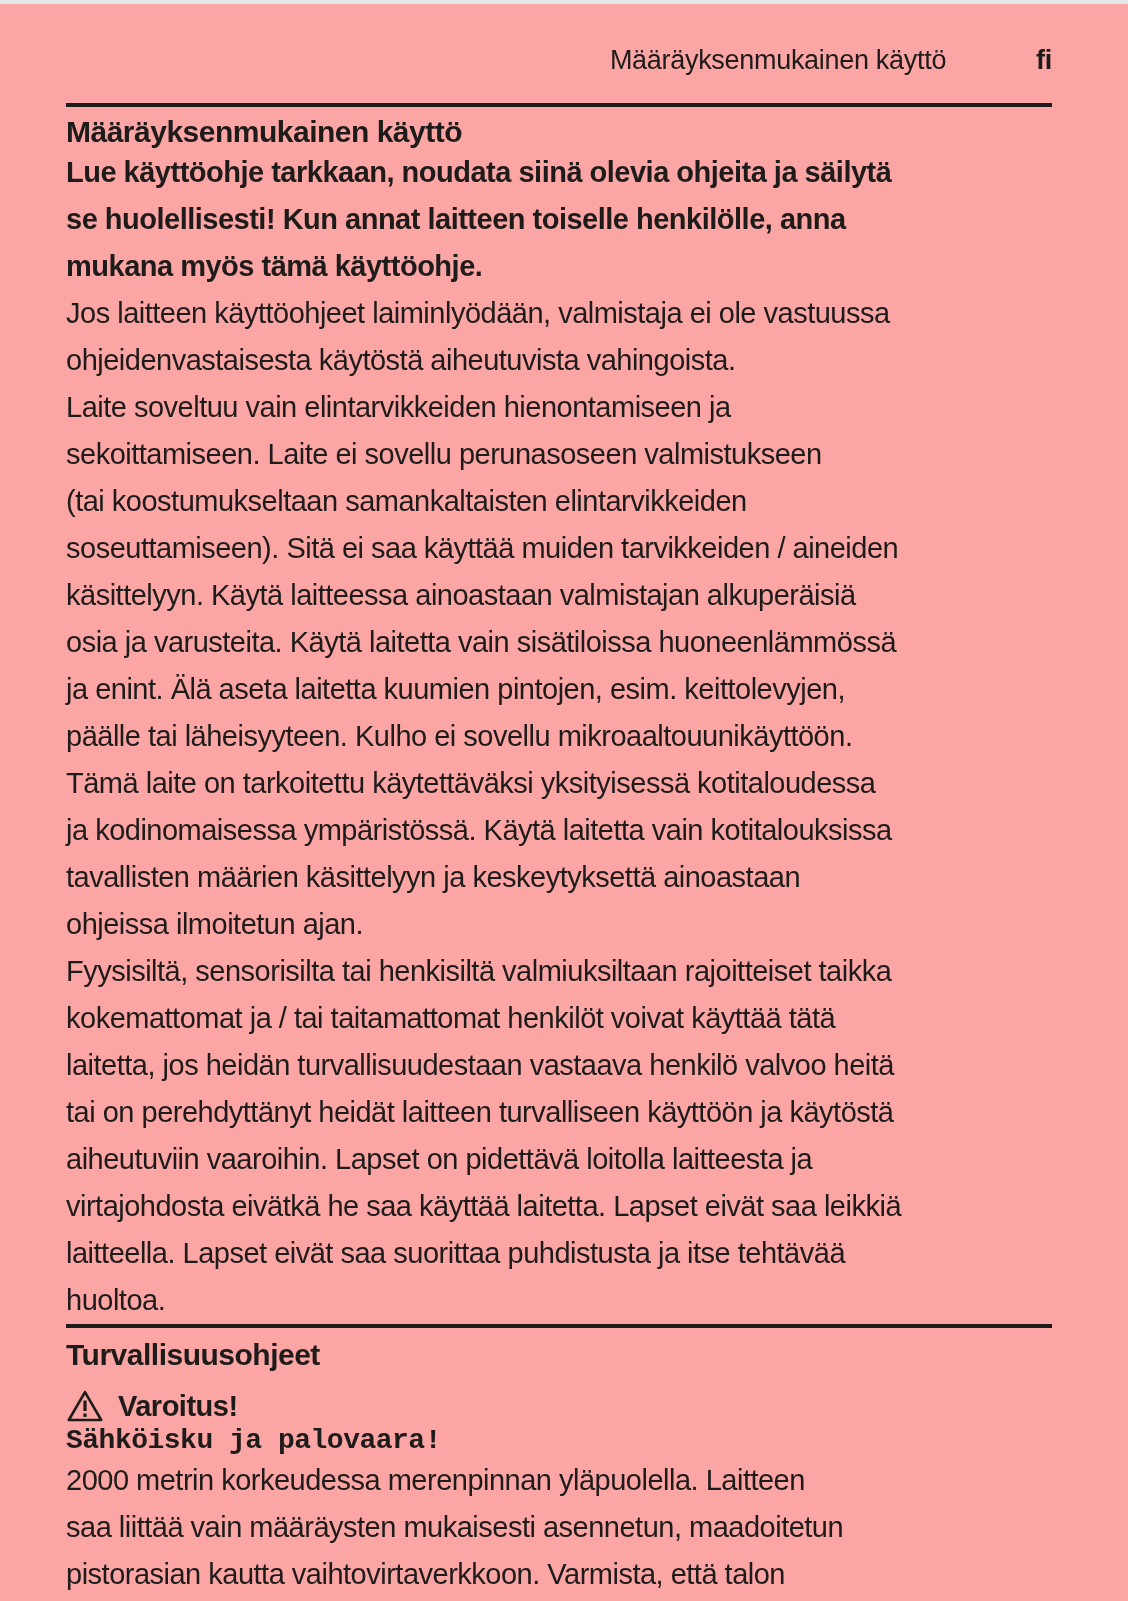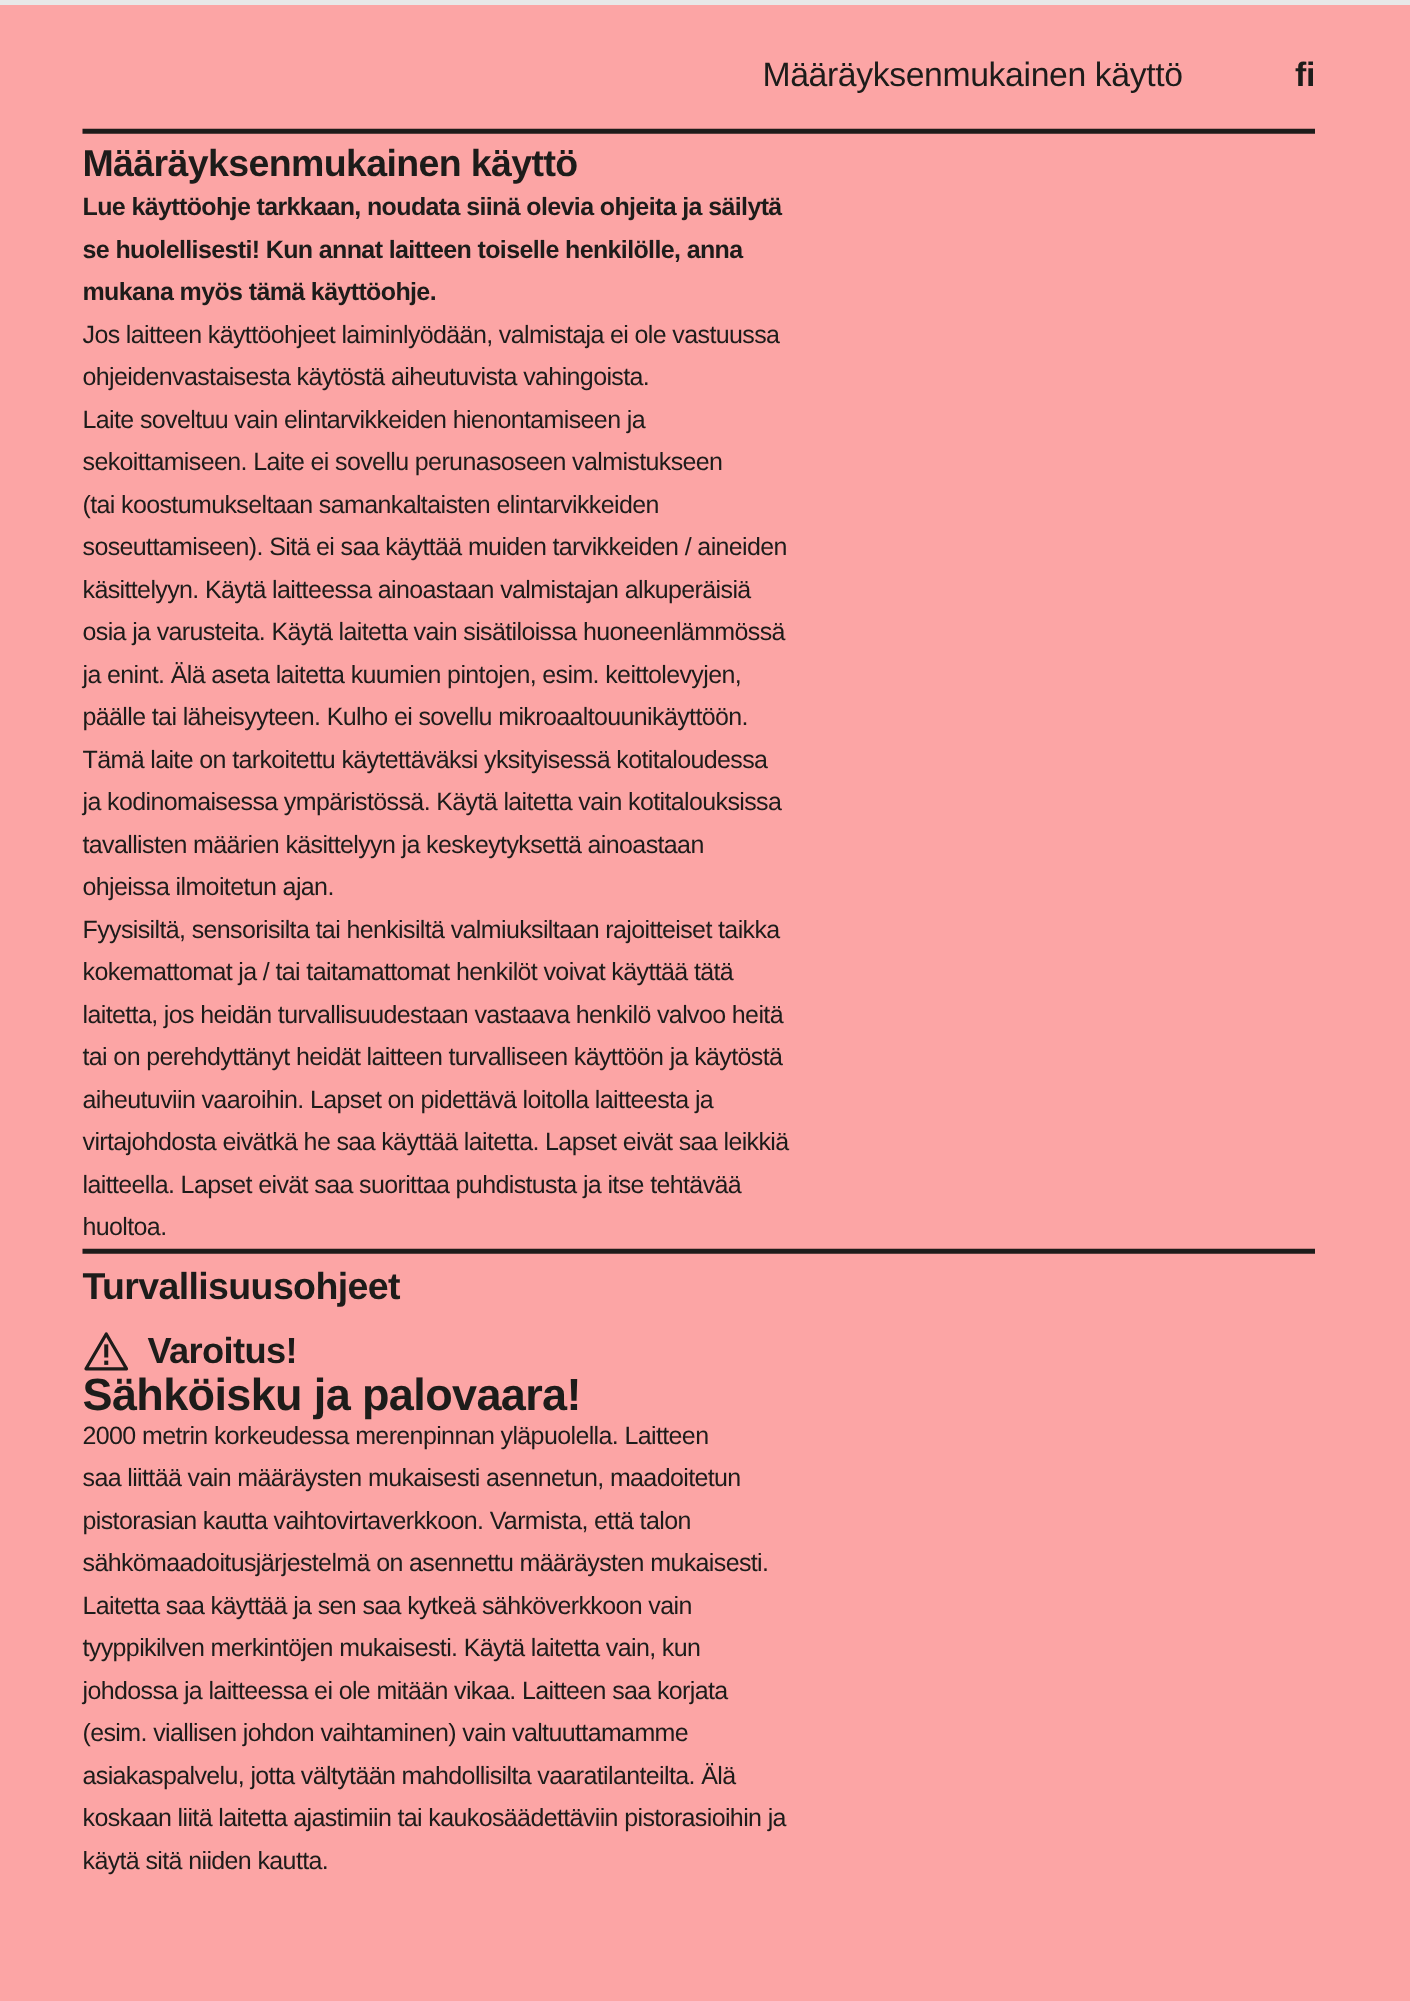--- a/index.html
+++ b/index.html
@@ -39,46 +39,47 @@
     line-height: 34px;
     font-weight: bold;
     letter-spacing: -0.5px;
     margin: 8px 0 0 0;
   }
   .lead {
     font-weight: bold;
     margin: 8px 0 0 0;
   }
   .lead, .para {
-    font-size: 20px;
-    line-height: 34px;
+    font-size: 29px;
+    line-height: 47px;
     letter-spacing: -0.5px;
     white-space: pre;
     margin: 0;
   }
   .warning-row {
     display: flex;
     align-items: center;
     gap: 14px;
     margin-top: 16px;
     height: 36px;
   }
   .warning-row .w-label {
     font-size: 29px;
     font-weight: bold;
     letter-spacing: -0.5px;
     text-align: right;
   }
   .warning-icon-svg { display: block; }
   .warning-subheading {
-    font-size: 36px;
+    font-size: 28px;
     line-height: 33px;
     font-weight: bold;
     letter-spacing: -0.5px;
     margin: 0;
+    font-family: Liberation Mono, monospace;
   }
   .footer {
     margin-top: 6px;
     text-align: right;
     font-size: 27px;
     line-height: 32px;
   }
 </style>
 </head>
 <body>

